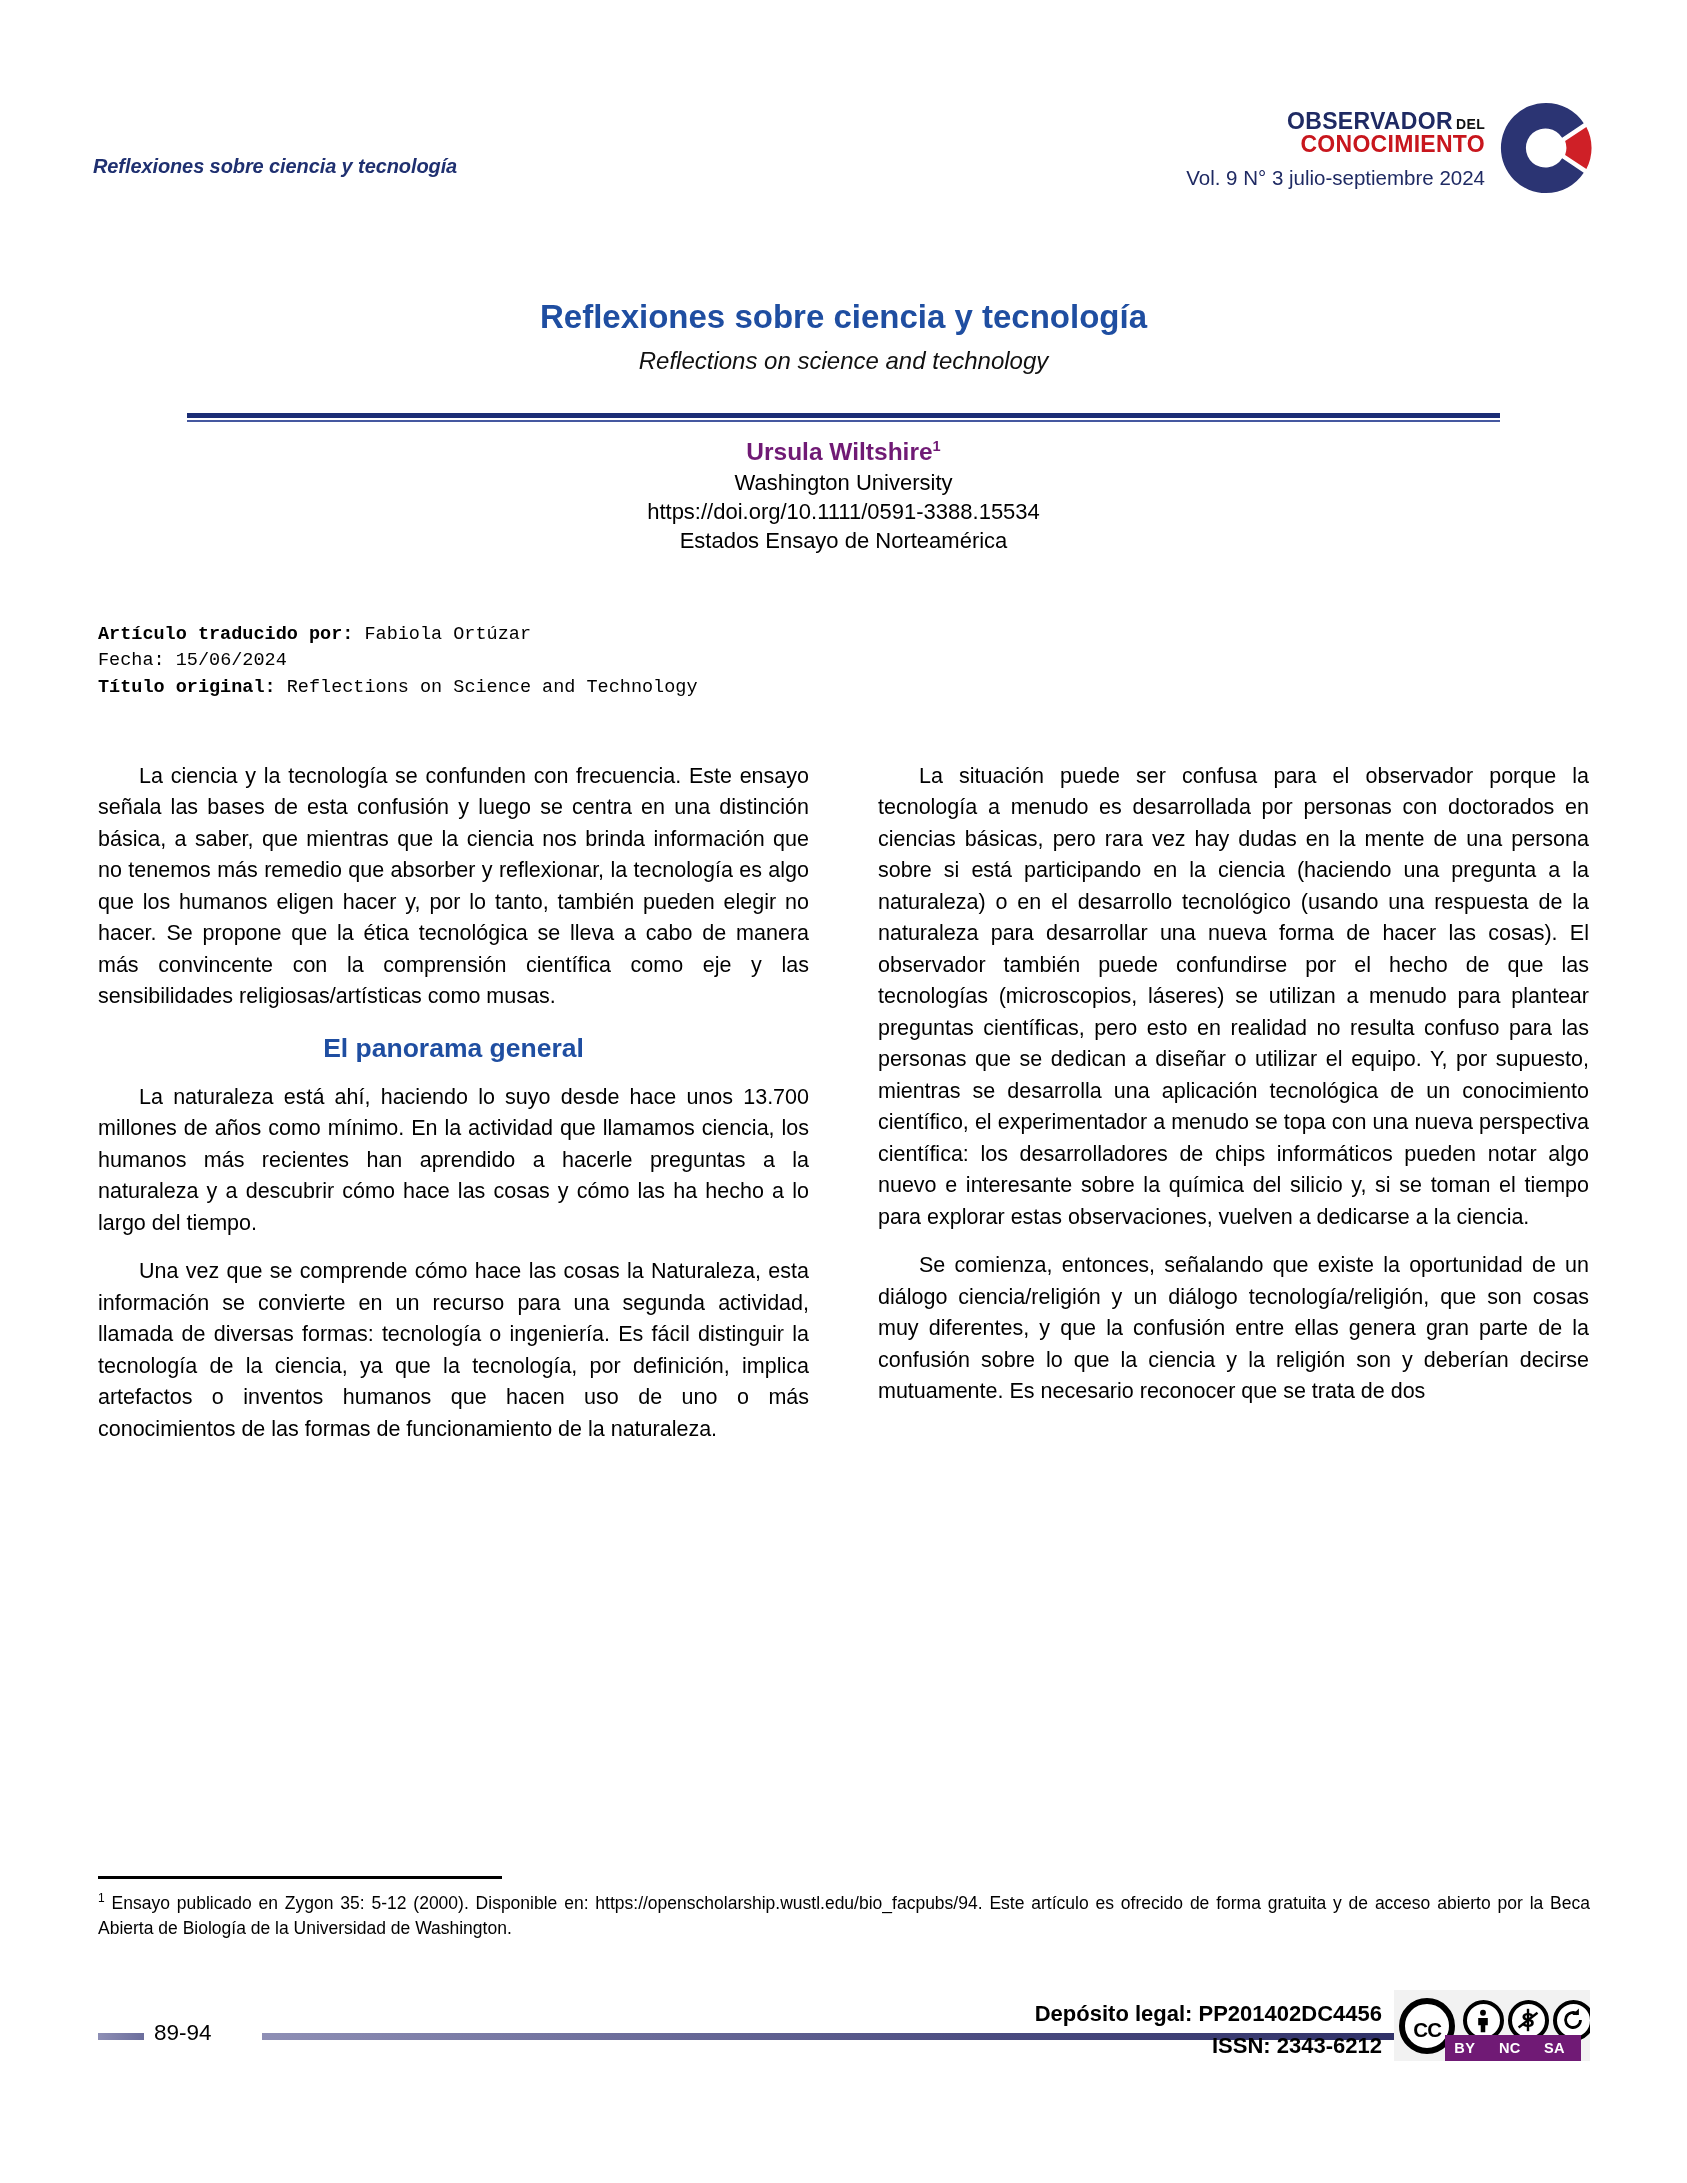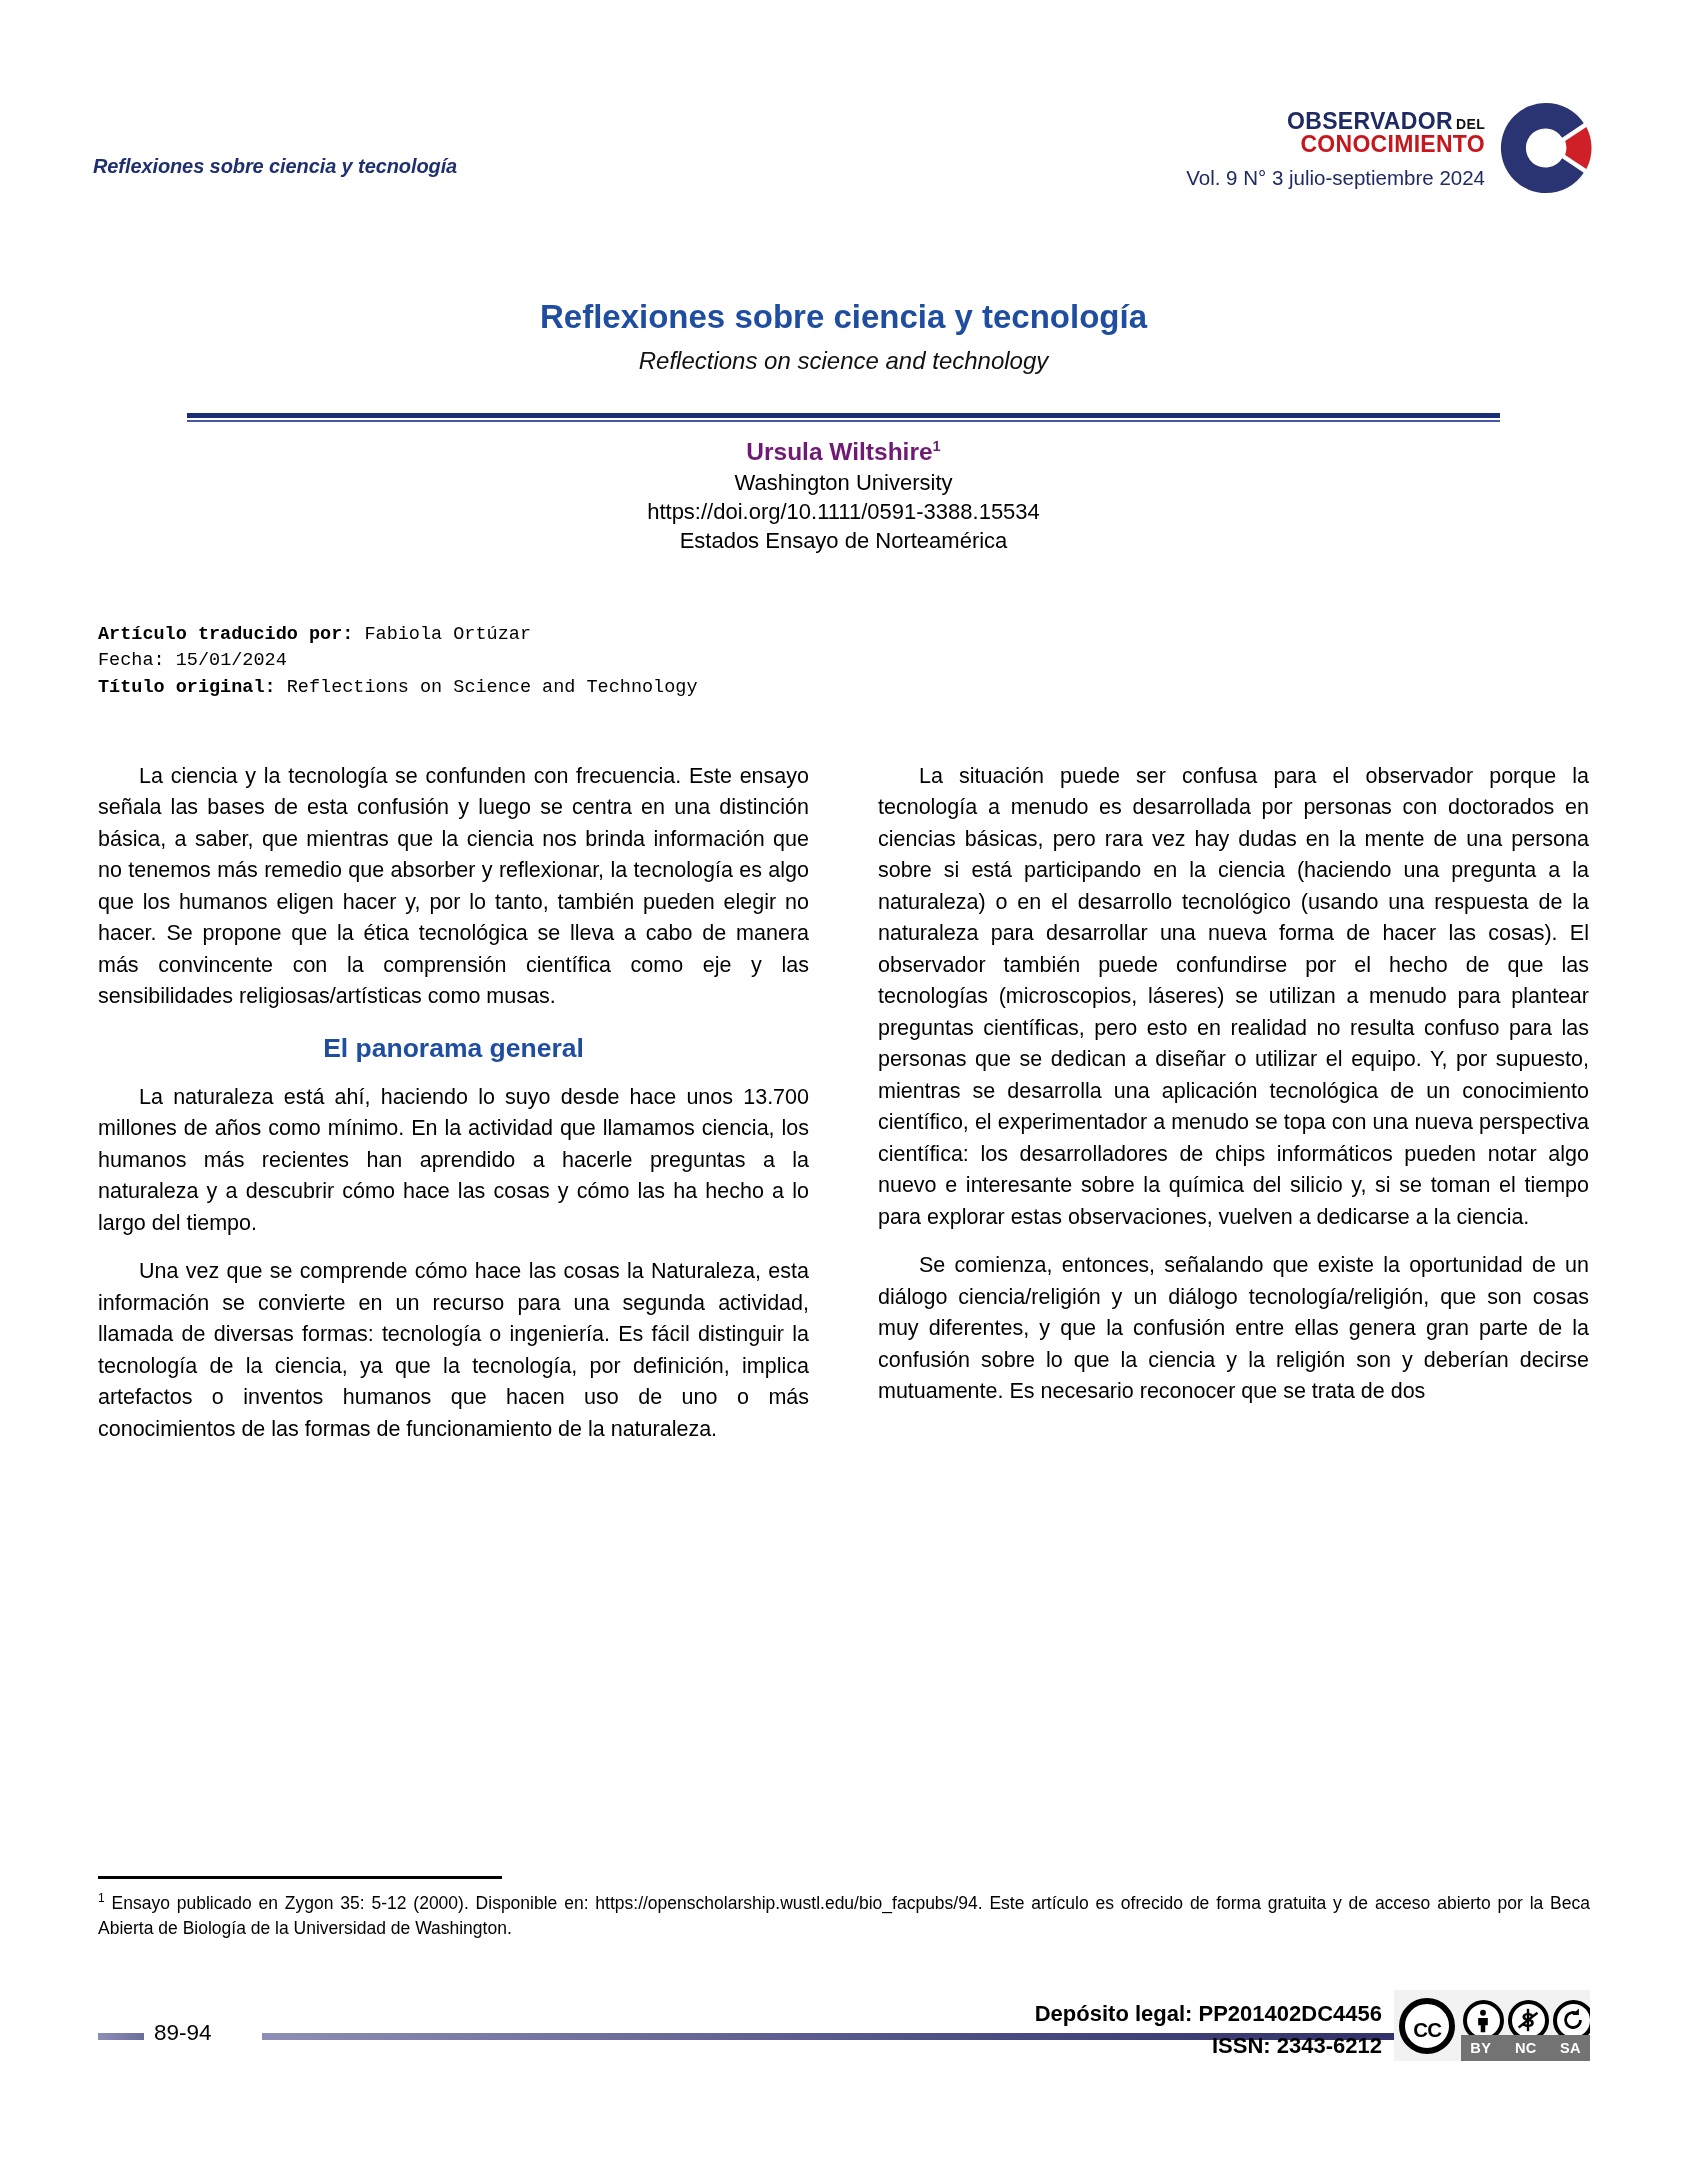--- a/index.html
+++ b/index.html
@@ -276,25 +276,25 @@
     position: absolute;
     right: 0;
     top: -14.6px;
     width: 196px;
     height: 71px;
     background: #f2f2f2;
     overflow: hidden;
   }
   .cc-badge .cc-bottom {
     position: absolute;
-    left: 67px;
+    left: 51px;
     bottom: 0;
     width: 136px;
     height: 26.5px;
-    background: #737373;
+    background: #701a75;
   }
   .cc-badge .cc-bottom span {
     position: absolute;
     top: 4.6px;
     color: #fff;
     font-size: 14.6px;
     font-weight: bold;
     letter-spacing: 0.3px;
   }
   .cc-ring {
@@ -376,21 +376,21 @@
   </div>
 
   <div class="meta-row">
     <div class="meta-left">
       <div>
         <b>Artículo traducido por:</b>
         <span>Fabiola Ortúzar</span>
       </div>
       <div>
         <span>Fecha:</span>
-        <span>15/01/2024</span>
+        <span>15/06/2024</span>
       </div>
       <div>
         <b>Título original:</b>
         <span>Reflections on Science and Technology</span>
       </div>
     </div>
 
   </div>
 
   <div class="columns">

